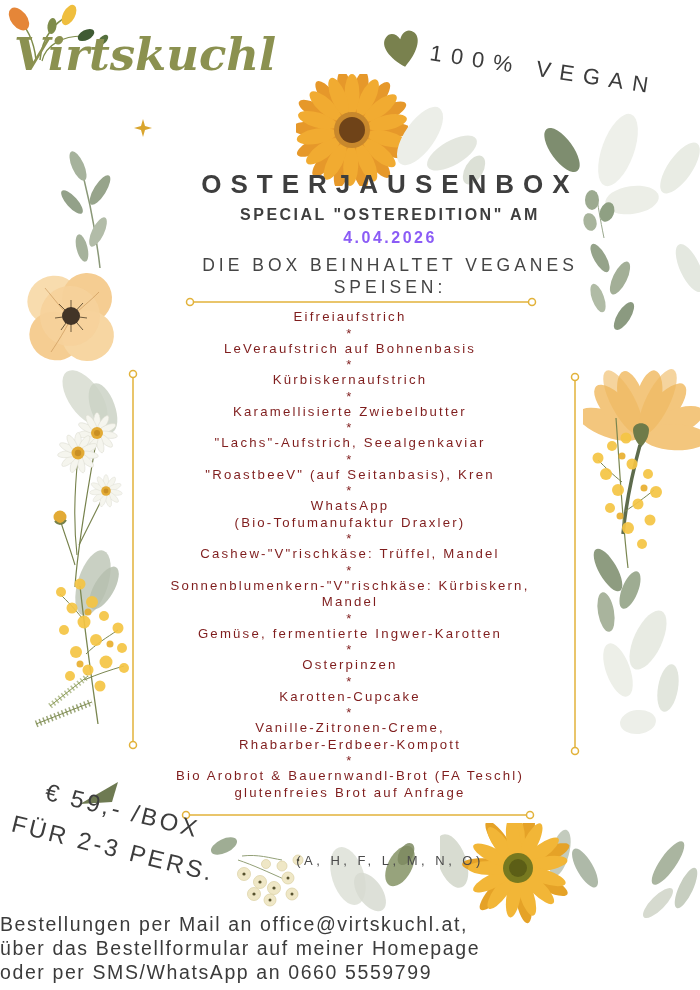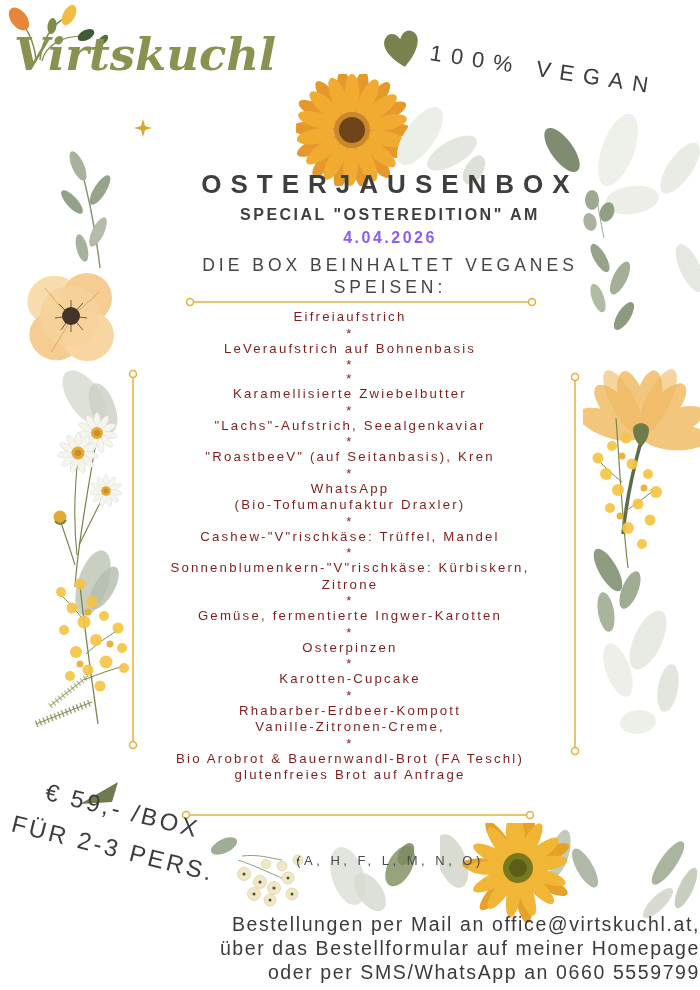--- a/index.html
+++ b/index.html
@@ -30,21 +30,21 @@
   .menu-item{margin:1px 0;}
   .menu-sep{line-height:13px;font-size:13px;margin:1px 0;}
   .allergens{top:853px;font-size:13px;letter-spacing:3.5px;color:#4B4B4B;}
 
   
   .price-block{left:-2px;top:790px;width:240px;transform:rotate(14deg);text-align:center;
                color:#3D3D3D;font-size:24px;letter-spacing:3px;}
   .price-line{line-height:39px;white-space:nowrap;}
 
   
-  .footer{left:0;top:912px;width:700px;text-align:right;font-size:19.5px;
+  .footer{left:0;top:912px;width:700px;text-align:left;font-size:19.5px;
           letter-spacing:1.6px;color:#3B3B3B;}
   .footer-line{line-height:24px;white-space:nowrap;}
 
   .deco{pointer-events:none;}
   .frame{left:0;top:0;z-index:2;}
   .txt{z-index:3;}
 </style>
 </head>
 <body>
 
@@ -418,20 +418,23 @@
 
   <div class="abs txt menu">
       <div class="menu-item">
         <div class="menu-line">Eifreiaufstrich</div>
       </div>
       <div class="menu-sep">*</div>
       <div class="menu-item">
         <div class="menu-line">LeVeraufstrich auf Bohnenbasis</div>
       </div>
       <div class="menu-sep">*</div>
+      <div class="menu-item">
+        <div class="menu-line">Kürbiskernaufstrich</div>
+      </div>
       <div class="menu-sep">*</div>
       <div class="menu-item">
         <div class="menu-line">Karamellisierte Zwiebelbutter</div>
       </div>
       <div class="menu-sep">*</div>
       <div class="menu-item">
         <div class="menu-line">"Lachs"-Aufstrich, Seealgenkaviar</div>
       </div>
       <div class="menu-sep">*</div>
       <div class="menu-item">
@@ -442,38 +445,38 @@
         <div class="menu-line">WhatsApp</div>
         <div class="menu-line">(Bio-Tofumanufaktur Draxler)</div>
       </div>
       <div class="menu-sep">*</div>
       <div class="menu-item">
         <div class="menu-line">Cashew-"V"rischkäse: Trüffel, Mandel</div>
       </div>
       <div class="menu-sep">*</div>
       <div class="menu-item">
         <div class="menu-line">Sonnenblumenkern-"V"rischkäse: Kürbiskern,</div>
-        <div class="menu-line">Zitrone</div>
+        <div class="menu-line">Mandel</div>
       </div>
       <div class="menu-sep">*</div>
       <div class="menu-item">
         <div class="menu-line">Gemüse, fermentierte Ingwer-Karotten</div>
       </div>
       <div class="menu-sep">*</div>
       <div class="menu-item">
         <div class="menu-line">Osterpinzen</div>
       </div>
       <div class="menu-sep">*</div>
       <div class="menu-item">
         <div class="menu-line">Karotten-Cupcake</div>
       </div>
       <div class="menu-sep">*</div>
       <div class="menu-item">
+        <div class="menu-line">Vanille-Zitronen-Creme,</div>
         <div class="menu-line">Rhabarber-Erdbeer-Kompott</div>
-        <div class="menu-line">Vanille-Zitronen-Creme,</div>
       </div>
       <div class="menu-sep">*</div>
       <div class="menu-item">
         <div class="menu-line">Bio Arobrot &amp; Bauernwandl-Brot (FA Teschl)</div>
         <div class="menu-line">glutenfreies Brot auf Anfrage</div>
       </div>
     </div>
 
   <div class="abs txt center-line allergens">(A, H, F, L, M, N, O)</div>
 

